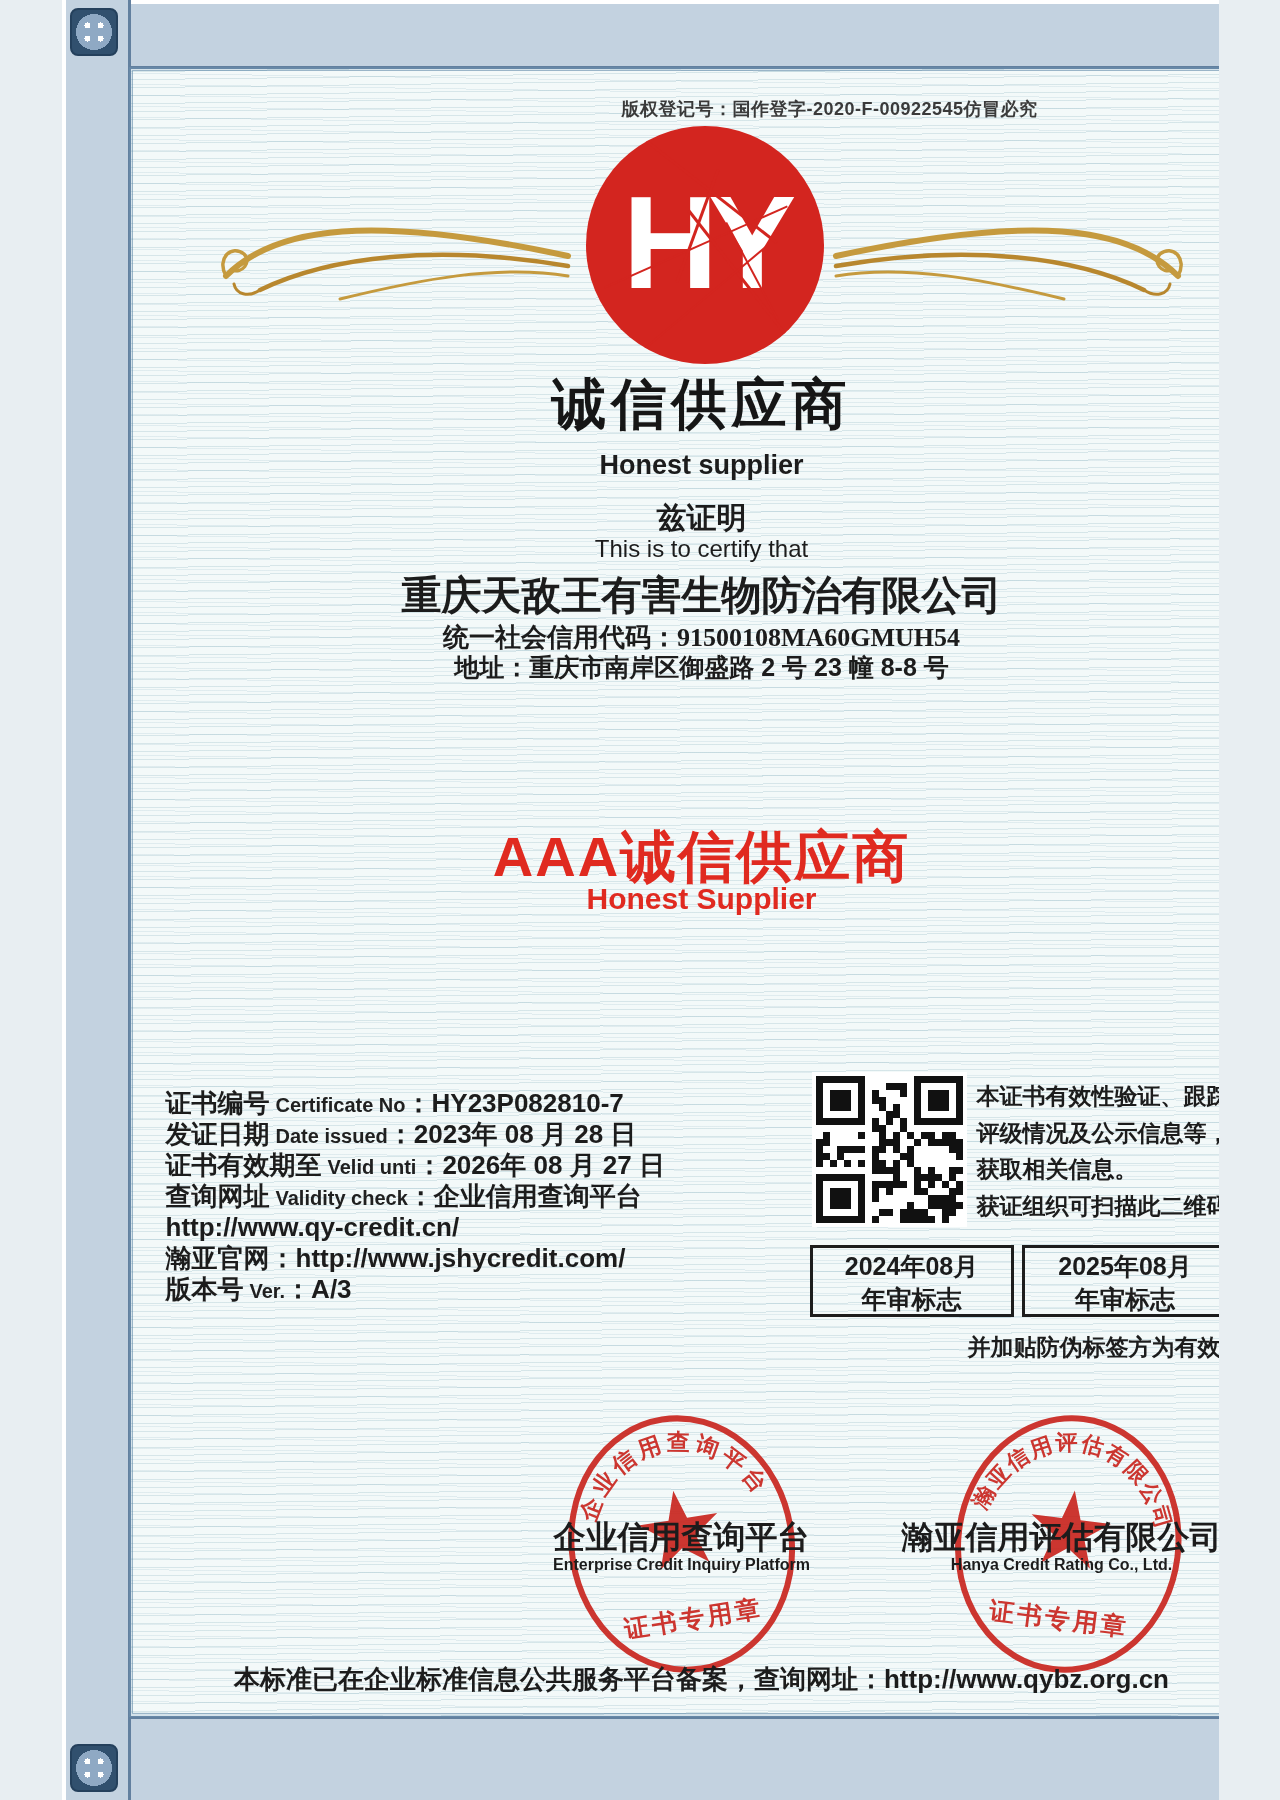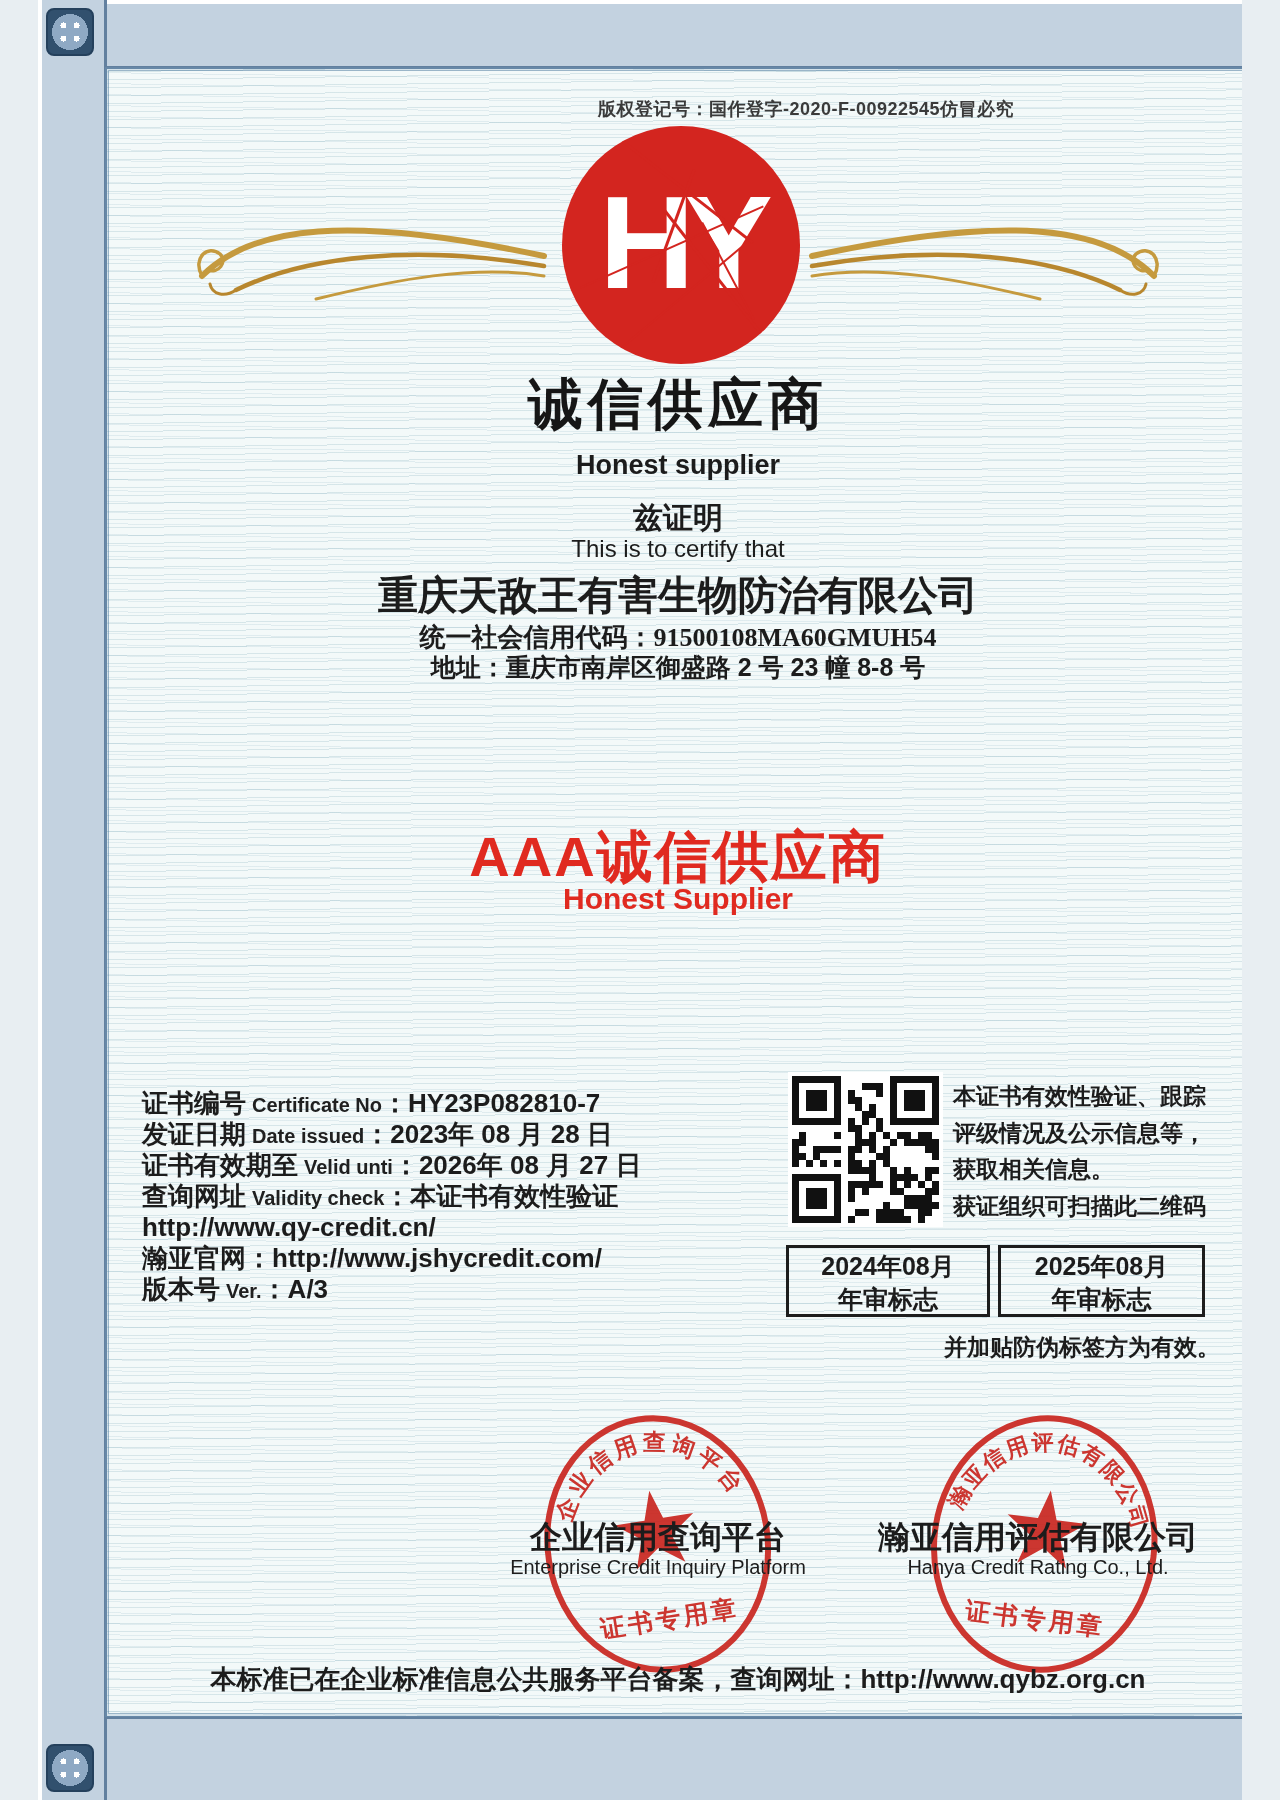--- a/index.html
+++ b/index.html
@@ -3,21 +3,20 @@
 <meta charset="utf-8">
 <style>
   html,body{margin:0;padding:0;background:#e8eef2;}
   .page{
     position:relative;width:1157px;height:1800px;margin:0 auto;overflow:hidden;
     font-family:"Liberation Sans","DejaVu Sans",sans-serif;color:#1c1c1c;
     background-color:#f3f9f9;
     background-image:
       repeating-linear-gradient(179.3deg, rgba(110,160,175,.22) 0 1px, transparent 1px 8px),
       repeating-linear-gradient(180.8deg, rgba(120,165,185,.16) 0 1px, transparent 1px 11px);
-    padding-left: 47px;
   }
   
   .band{position:absolute;background-color:#c3d2e0;
     background-image:
       repeating-linear-gradient(45deg, rgba(255,255,255,.75) 0 3px, transparent 3px 9px),
       repeating-linear-gradient(-45deg, rgba(255,255,255,.55) 0 3px, transparent 3px 9px),
       repeating-linear-gradient(90deg, #b3c6d8 0 14px, #cddaе8 14px 28px);
   }
   .band.top{left:0;top:0;width:1280px;height:62px;border-top:4px solid #fff;border-bottom:3px solid #62809f;}
   .band.bottom{left:0;top:1716px;width:1280px;height:84px;border-bottom:4px solid #fff;border-top:3px solid #62809f;}
@@ -64,21 +63,21 @@
   .badge{position:absolute;top:1245px;height:72px;border:3px solid #1d1d1d;box-sizing:border-box;
     text-align:center;font-size:25px;font-weight:600;line-height:33px;padding-top:2px;}
   .badge.b1{left:748px;width:204px;}
   .badge.b2{left:960px;width:207px;}
   .note{left:740px;top:1331px;width:442px;text-align:right;font-size:23px;font-weight:600;line-height:33px;}
   
   .seal{position:absolute;width:240px;height:280px;z-index:1;opacity:.92;}
   .seal.s1{left:500px;top:1406px;transform:rotate(-9deg);}
   .seal.s2{left:886px;top:1406px;transform:rotate(7deg);}
   .org-cn{position:absolute;top:1516px;font-size:32px;font-weight:800;z-index:2;text-align:center;}
-  .org-en{position:absolute;top:1556px;font-size:20px;font-weight:400;z-index:2;text-align:center;}
+  .org-en{position:absolute;top:1556px;font-size:16px;font-weight:700;z-index:2;text-align:center;}
   .org1{left:440px;width:360px;}
   .org2{left:820px;width:360px;}
   .footer{top:1662px;font-size:26px;font-weight:700;z-index:2;}
 </style>
 </head>
 <body>
 
 <div class="page">
 
   <div class="band top"></div>
@@ -132,21 +131,21 @@
     <div class="drow">
       <span class="dcn">证书编号</span><span class="den">Certificate No</span><span class="dval">：HY23P082810-7</span>
     </div>
     <div class="drow">
       <span class="dcn">发证日期</span><span class="den">Date issued</span><span class="dval">：2023年 08 月 28 日</span>
     </div>
     <div class="drow">
       <span class="dcn">证书有效期至</span><span class="den">Velid unti</span><span class="dval">：2026年 08 月 27 日</span>
     </div>
     <div class="drow">
-      <span class="dcn">查询网址</span><span class="den">Validity check</span><span class="dval">：本证书有效性验证</span>
+      <span class="dcn">查询网址</span><span class="den">Validity check</span><span class="dval">：企业信用查询平台</span>
     </div>
     <div class="drow">
       <span class="dval">http://www.qy-credit.cn/</span>
     </div>
     <div class="drow">
       <span class="dcn">瀚亚官网</span><span class="dval">：http://www.jshycredit.com/</span>
     </div>
     <div class="drow">
       <span class="dcn">版本号</span><span class="den">Ver.</span><span class="dval">：A/3</span>
     </div>

